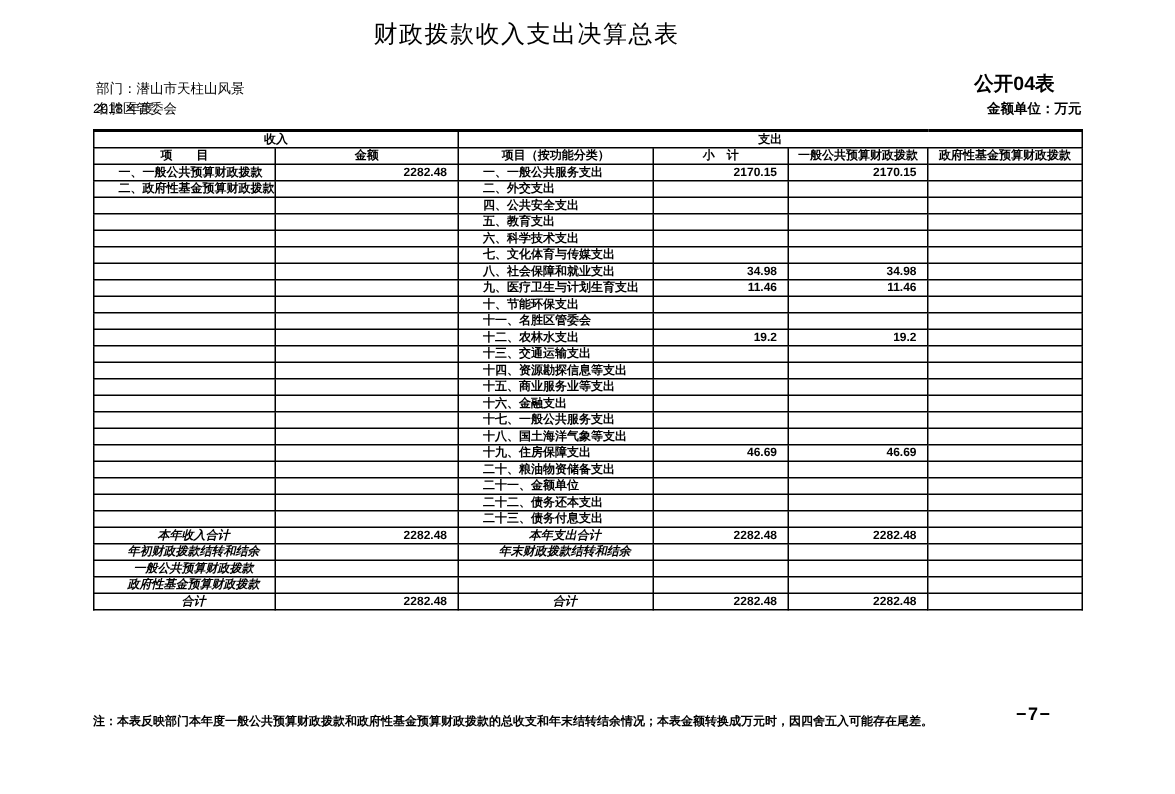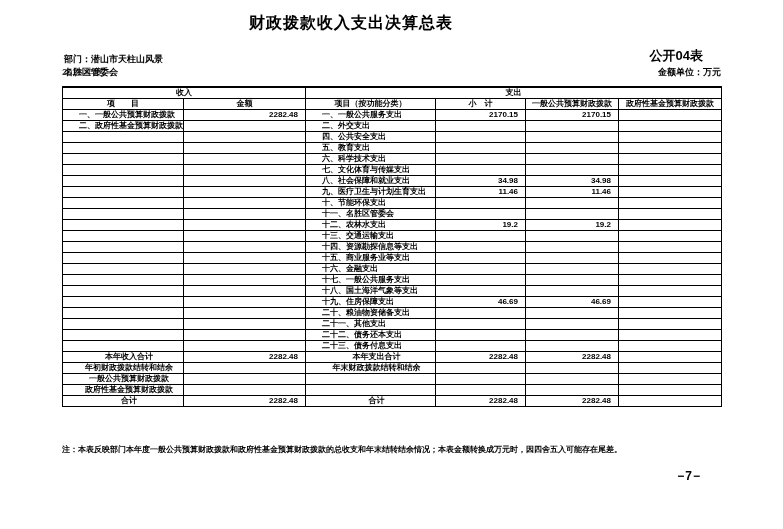--- a/index.html
+++ b/index.html
@@ -5,30 +5,30 @@
   * { margin: 0; padding: 0; box-sizing: border-box; }
   html, body { background: #ffffff; }
   body {
     width: 783px; height: 529px;
     position: relative; overflow: hidden;
     font-family: "Liberation Sans", sans-serif;
     color: #000;
   }
   .title {
     position: absolute; top: 13px; left: 0; width: 702px;
-    text-align: center; font-size: 16px; font-weight: bold; letter-spacing: 1px;
+    text-align: center; font-size: 16px; font-weight: normal; letter-spacing: 1px;
   }
   .form-code {
     position: absolute; top: 47px; left: 62px; width: 659px;
     text-align: right; padding-right: 18px;
     font-size: 13px; font-weight: bold;
   }
   .dept {
     position: absolute; top: 53px; left: 64px;
-    font-size: 9px; font-weight: bold; line-height: 13px;
+    font-size: 9px; font-weight: normal; line-height: 13px;
   }
   .year {
     position: absolute; top: 66px; left: 62px; width: 592px;
     font-size: 9px; font-weight: normal;
   }
   .unit {
     position: absolute; top: 66px; left: 62px; width: 659px;
     text-align: right; font-size: 9px; font-weight: bold;
   }
   table.fiscal {
@@ -38,23 +38,23 @@
   }
   table.fiscal th, table.fiscal td {
     border: 1px solid #000;
     font-size: 8px; font-weight: bold; line-height: 1;
     height: 11px; overflow: hidden; white-space: nowrap;
     vertical-align: middle;
   }
   table.fiscal thead th { text-align: center; }
   td.label { text-align: left; padding-left: 16px; }
   td.num { text-align: right; padding-right: 7px; }
-  tr.style-total td.label, tr.style-center td.label { text-align: center; padding-left: 12px; }
+  tr.style-total td.label, tr.style-center td.label { text-align: center; padding-left: 12px; font-style: italic; }
   .note {
-    position: absolute; top: 444px; left: 62px; width: 719px;
+    position: absolute; top: 475px; left: 62px; width: 719px;
     font-size: 8px; font-weight: bold; white-space: nowrap;
   }
   .page-number {
     position: absolute; top: 469px; right: 82px;
     font-size: 12px; font-weight: bold; letter-spacing: 1px;
   }
 </style>
 </head>
 <body>
 
@@ -240,21 +240,21 @@
         <td class="label"></td>
         <td class="num"></td>
         <td class="label">二十、粮油物资储备支出</td>
         <td class="num"></td>
         <td class="num"></td>
         <td class="num"></td>
       </tr>
       <tr class="style-item">
         <td class="label"></td>
         <td class="num"></td>
-        <td class="label">二十一、其他支出</td>
+        <td class="label">二十一、金额单位</td>
         <td class="num"></td>
         <td class="num"></td>
         <td class="num"></td>
       </tr>
       <tr class="style-item">
         <td class="label"></td>
         <td class="num"></td>
         <td class="label">二十二、债务还本支出</td>
         <td class="num"></td>
         <td class="num"></td>

